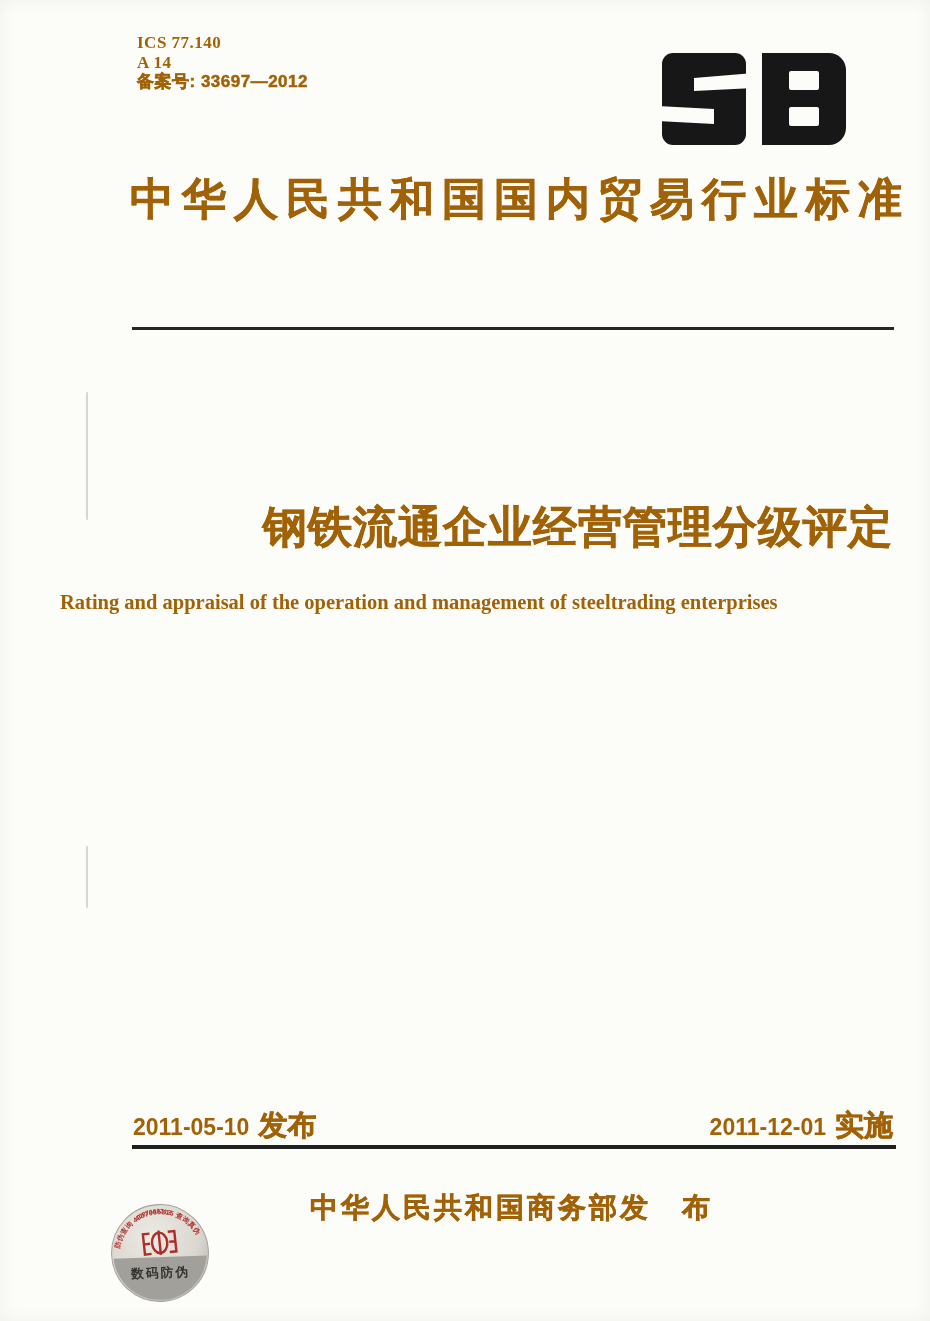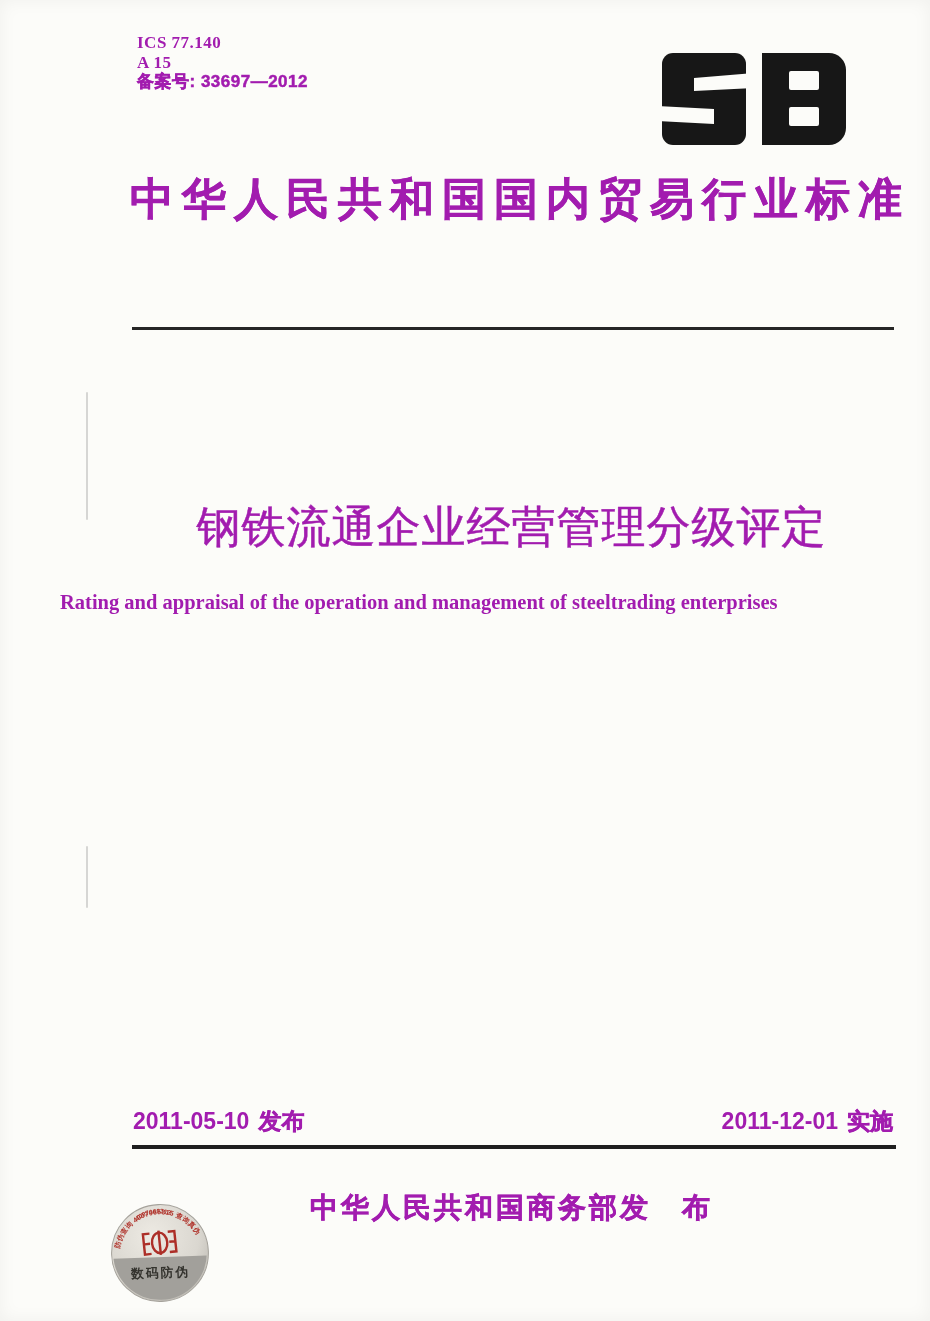--- a/index.html
+++ b/index.html
@@ -2,21 +2,21 @@
 <html><head>
 <meta charset="utf-8">
 <style>
   html,body{margin:0;padding:0;background:#e8e8e6;}
   .page{
     position:relative;
     width:930px;height:1321px;
     margin:0 auto;
     background:#fcfcf9;
     overflow:hidden;
-    color:#a21caf;
+    color:#a16207;
     font-family:"Liberation Sans","DejaVu Sans",sans-serif;
     box-shadow:inset 0 0 18px rgba(0,0,0,0.05);
   }
   .abs{position:absolute;}
   .serif{font-family:"Liberation Serif","DejaVu Serif",serif;}
   .thick{-webkit-text-stroke:0.5px currentColor;}
 
   .meta{left:137px;top:33px;line-height:19.5px;font-size:17px;font-weight:700;letter-spacing:0.5px;}
   .meta .meta-line{white-space:nowrap;}
 
@@ -32,38 +32,38 @@
     right:50px;top:258px;
     font-size:27px;font-weight:700;letter-spacing:1px;
     white-space:nowrap;
   }
   .rule{background:#262626;}
   .rule-top{left:132px;top:327px;width:762px;height:3px;}
   .rule-bottom{left:132px;top:1145px;width:764px;height:4px;background:#1f1f1f;}
 
   .title-cn{
     left:130px;right:37px;top:498px;
-    text-align:center;
-    font-size:44px;font-weight:400;letter-spacing:1px;
+    text-align:right;
+    font-size:44px;font-weight:700;letter-spacing:1px;
     white-space:nowrap;
   }
   .title-en{
     left:60px;right:20px;top:591px;
     text-align:left;
     font-size:20.5px;font-weight:700;
     white-space:nowrap;
   }
 
   .date-row{
     left:133px;right:37px;top:1106px;
     display:flex;justify-content:space-between;
     font-size:23px;font-weight:700;
     white-space:nowrap;
   }
-  .date-row .cjk{margin-left:9px;font-size:23px;}
+  .date-row .cjk{margin-left:9px;font-size:29px;}
 
   .publisher-row{
     left:130px;right:37px;top:1189px;
     display:flex;justify-content:center;align-items:baseline;
     font-size:28px;font-weight:700;letter-spacing:3px;
     white-space:nowrap;
   }
 
   .sticker{left:106px;top:1203px;width:108px;height:100px;transform:rotate(-2deg);}
 
@@ -71,21 +71,21 @@
   .m1{left:86px;top:392px;height:128px;}
   .m2{left:86px;top:846px;height:62px;}
 </style>
 </head>
 <body>
 
 <div class="page">
 
   <div class="abs meta">
     <div class="meta-line serif">ICS 77.140</div>
-    <div class="meta-line serif">A 15</div>
+    <div class="meta-line serif">A 14</div>
     <div class="meta-line thick">备案号: 33697—2012</div>
   </div>
 
   <svg class="abs sb-logo" viewBox="0 0 184 92" role="img" aria-label="SB logo">
 
     <g>
       <rect x="0" y="0" width="84" height="92" rx="11" fill="#171717"></rect>
       <polygon points="32,25 92,20 92,35 32,38" fill="#fcfcf9"></polygon>
       <polygon points="-4,53 52,56 52,71 -4,68" fill="#fcfcf9"></polygon>
     </g>

